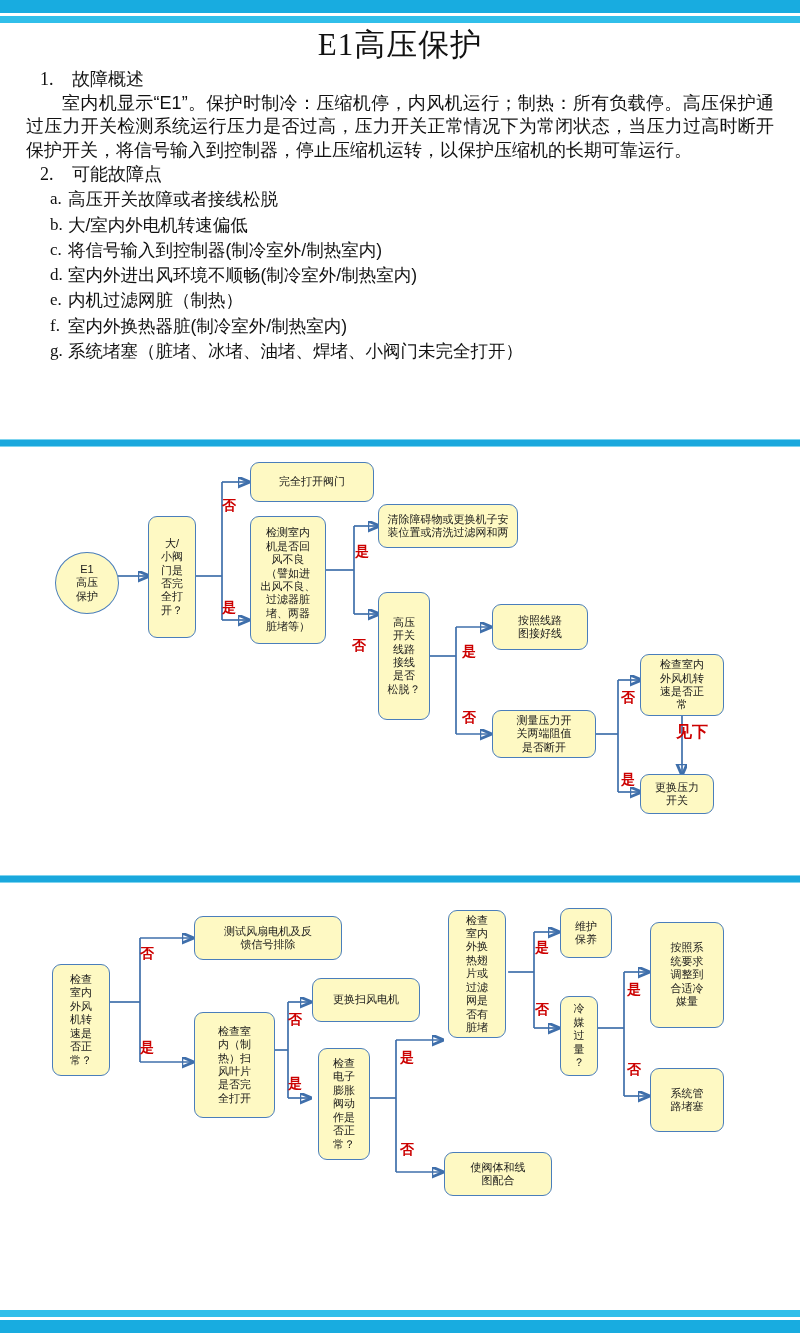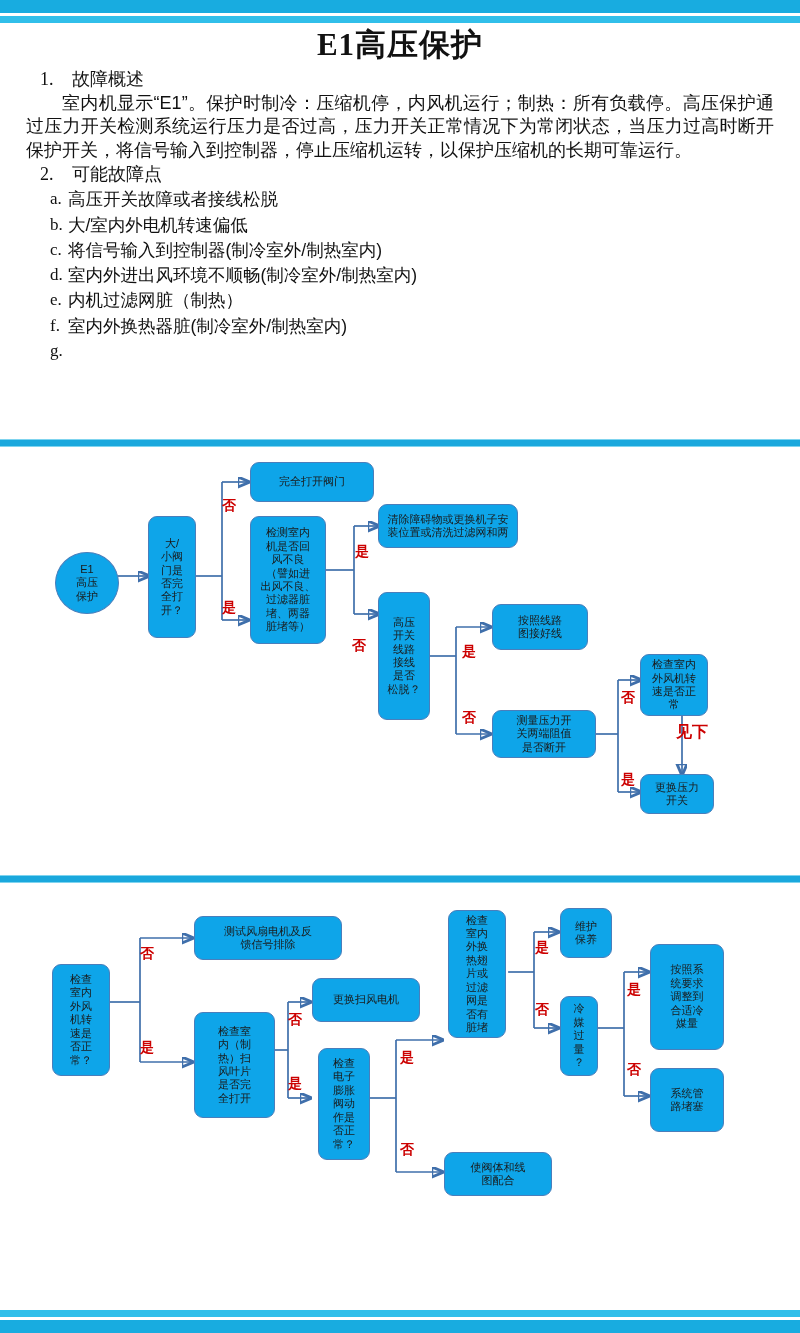--- a/index.html
+++ b/index.html
@@ -20,39 +20,39 @@
   .rule{width:100%;height:6px;background:#1aa8dd;
         box-shadow:0 1px 0 #7fd4ef, 0 -1px 0 #7fd4ef;}
 
   .top-bars{position:absolute;top:0;left:0;width:800px;}
   .bottom-bars{position:absolute;bottom:0;left:0;width:800px;}
 
   
   .textblock{position:absolute;left:0;top:24px;width:800px;padding:0 26px;
              box-sizing:border-box;}
   .title{
-    text-align:center;font-size:31px;font-weight:bold;letter-spacing:1px;
+    text-align:center;font-size:31px;font-weight:normal;letter-spacing:1px;
     font-family:"Liberation Serif","DejaVu Serif",serif;
     margin:0 0 2px 0;color:#111;
   }
   .num-item{display:flex;font-size:18px;line-height:1.28;margin-top:1px;}
   .num-item .marker{width:46px;flex:0 0 46px;
     font-family:"Liberation Serif","DejaVu Serif",serif;padding-left:14px;box-sizing:border-box;}
   .para{font-size:18px;line-height:1.30;text-indent:2em;margin-top:1px;
         text-align:justify;}
   .sub-list{margin-top:2px;}
   .sub-item{display:flex;font-size:17.5px;line-height:1.33;margin-top:2px;}
   .sub-item .marker{width:42px;flex:0 0 42px;padding-left:24px;box-sizing:border-box;
     font-family:"Liberation Serif","DejaVu Serif",serif;font-size:17px;}
 
   
   .flow{position:absolute;left:0;width:800px;}
   .node{
     position:absolute;box-sizing:border-box;
-    border:1.6px solid #4a7ebb;border-radius:9px;background:#0ea5e9;
+    border:1.6px solid #4a7ebb;border-radius:9px;background:#fef9c3;
     display:flex;align-items:center;justify-content:flex-start;text-align:center;
     color:#1a1a1a;font-size:11px;line-height:1.22;padding:2px 3px;
   }
   .node.oval{border-radius:50%;}
   .node .inner{width:100%;}
   .lbl{
     position:absolute;color:#cc0000;font-weight:bold;font-size:14px;
     line-height:1;font-family:"Liberation Sans","DejaVu Sans",sans-serif;
   }
   .lbl.big{font-size:16px;}
@@ -106,20 +106,21 @@
       <div class="sub-item">
         <span class="marker">e.</span>
         <span>内机过滤网脏（制热）</span>
       </div>
       <div class="sub-item">
         <span class="marker">f.</span>
         <span>室内外换热器脏(制冷室外/制热室内)</span>
       </div>
       <div class="sub-item">
         <span class="marker">g.</span>
+        <span>系统堵塞（脏堵、冰堵、油堵、焊堵、小阀门未完全打开）</span>
       </div>
     </div>
   </div>
 
   <div class="rule" style="position:absolute;left:0;top:440px;"></div>
 
   <div class="flow" style="top:452px;height:408px;">
 
     <svg class="wires" width="800" height="408">
       <defs>
@@ -182,21 +183,21 @@
     </div>
 
     <div class="node" style="left:492px;top:152px;width:96px;height:46px;">
       <span class="inner">按照线路<br>图接好线</span>
     </div>
 
     <div class="node" style="left:492px;top:258px;width:104px;height:48px;">
       <span class="inner">测量压力开<br>关两端阻值<br>是否断开</span>
     </div>
 
-    <div class="node" style="left:640px;top:202px;width:68px;height:62px;">
+    <div class="node" style="left:640px;top:202px;width:84px;height:62px;">
       <span class="inner">检查室内<br>外风机转<br>速是否正<br>常</span>
     </div>
 
     <div class="node" style="left:640px;top:322px;width:74px;height:40px;">
       <span class="inner">更换压力<br>开关</span>
     </div>
 
     <span class="lbl" style="left:222px;top:46px;">否</span>
     <span class="lbl" style="left:222px;top:148px;">是</span>
     <span class="lbl" style="left:355px;top:92px;">是</span>
@@ -279,21 +280,21 @@
     </div>
 
     <div class="node" style="left:560px;top:018px;width:52px;height:50px;">
       <span class="inner">维护<br>保养</span>
     </div>
 
     <div class="node" style="left:560px;top:106px;width:38px;height:80px;">
       <span class="inner">冷<br>媒<br>过<br>量<br>？</span>
     </div>
 
-    <div class="node" style="left:650px;top:032px;width:74px;height:106px;margin-top:22px;">
+    <div class="node" style="left:650px;top:032px;width:74px;height:106px;">
       <span class="inner">按照系<br>统要求<br>调整到<br>合适冷<br>媒量</span>
     </div>
 
     <div class="node" style="left:650px;top:178px;width:74px;height:64px;">
       <span class="inner">系统管<br>路堵塞</span>
     </div>
 
     <span class="lbl" style="left:140px;top:56px;">否</span>
     <span class="lbl" style="left:140px;top:150px;">是</span>
     <span class="lbl" style="left:288px;top:122px;">否</span>

